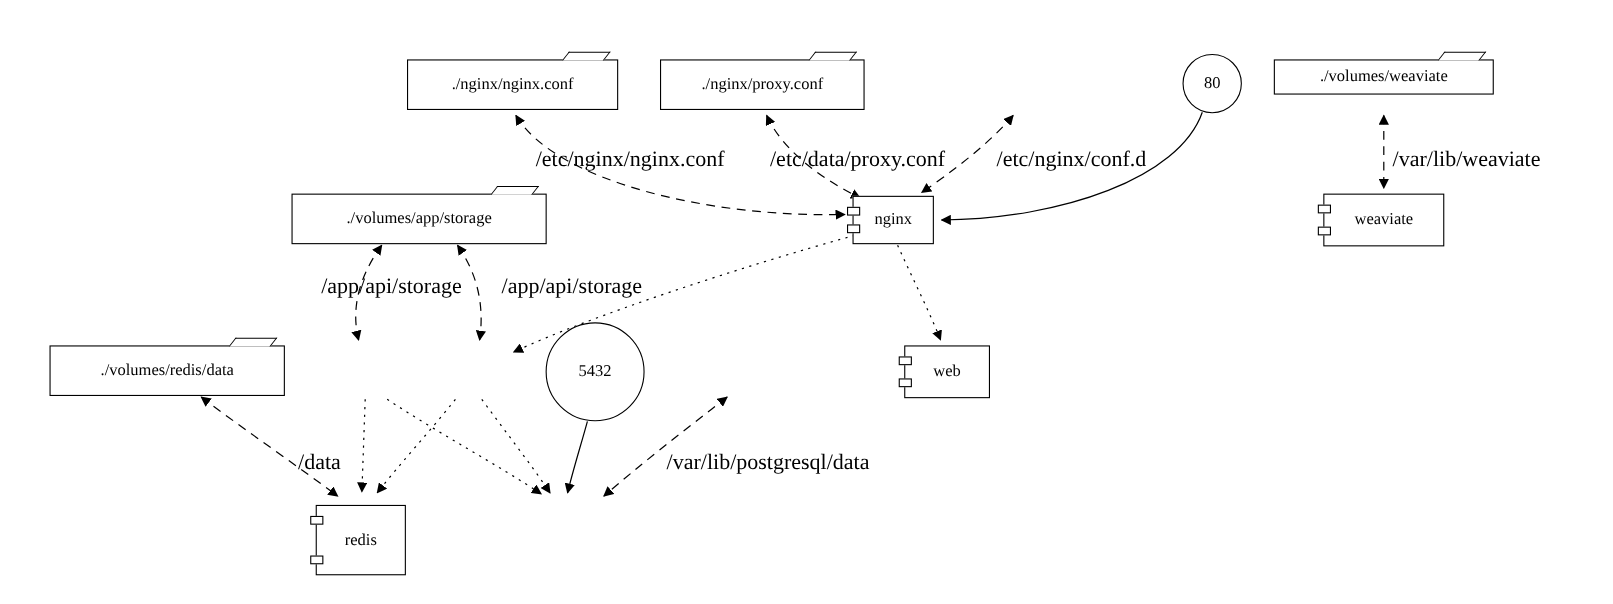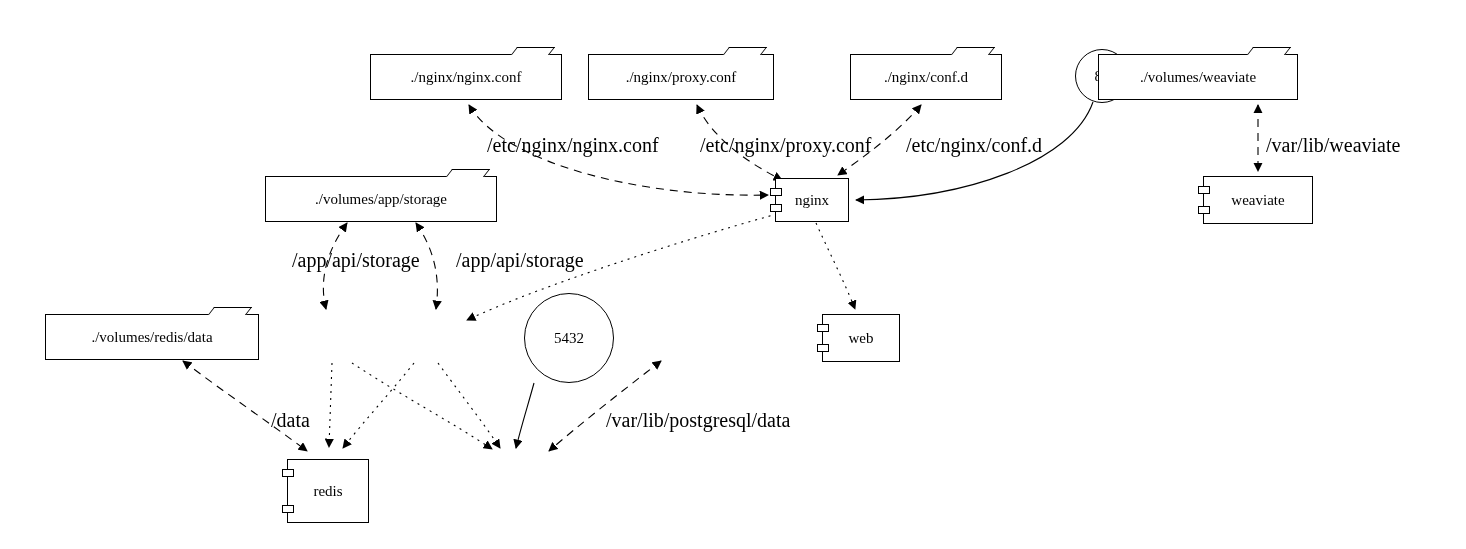--- a/index.html
+++ b/index.html
@@ -55,32 +55,28 @@
     <path class="dotted" d="M 438 363 C 459 392, 482 421, 500 448" marker-end="url(#arr)"></path>
     <path class="dashed" d="M 183 361 C 224 392, 271 424, 307 451" marker-start="url(#arr)" marker-end="url(#arr)"></path>
     <path class="dashed" d="M 661 361 C 621 392, 580 424, 549 451" marker-start="url(#arr)" marker-end="url(#arr)"></path>
     <path class="" d="M 534 383 C 528 405, 521 427, 516 448" marker-end="url(#arr)"></path>
   </svg>
 
   <div class="node folder" style="left:370px;top:54px;width:192px;height:46px">
     <div class="folder-tab"></div>
     <span class="label">./nginx/nginx.conf</span>
   </div>
-  <div class="node folder" style="left:588px;top:54px;width:186px;height:46px">
+  <div class="node folder" style="left:600px;top:54px;width:186px;height:46px">
     <div class="folder-tab"></div>
     <span class="label">./nginx/proxy.conf</span>
-  </div>
-  <div class="node folder" style="left:850px;top:54px;width:152px;height:46px">
-    <div class="folder-tab"></div>
-    <span class="label">./nginx/conf.d</span>
   </div>
   <div class="node port" style="left:1075px;top:49px;width:54px;height:54px">
     <span class="label">80</span>
   </div>
-  <div class="node folder" style="left:1098px;top:54px;width:200px;height:46px">
+  <div class="node folder" style="left:1158px;top:54px;width:200px;height:32px">
     <div class="folder-tab"></div>
     <span class="label">./volumes/weaviate</span>
   </div>
 
   <div class="node folder" style="left:265px;top:176px;width:232px;height:46px">
     <div class="folder-tab"></div>
     <span class="label">./volumes/app/storage</span>
   </div>
   <div class="node component" style="left:775px;top:178px;width:74px;height:44px">
     <div class="ctab ctab-top"></div>
@@ -90,37 +86,37 @@
   <div class="node component" style="left:1203px;top:176px;width:110px;height:48px">
     <div class="ctab ctab-top"></div>
     <div class="ctab ctab-bottom"></div>
     <span class="label">weaviate</span>
   </div>
 
   <div class="node folder" style="left:45px;top:314px;width:214px;height:46px">
     <div class="folder-tab"></div>
     <span class="label">./volumes/redis/data</span>
   </div>
-  <div class="node port" style="left:524px;top:293px;width:90px;height:90px">
+  <div class="node port" style="left:496px;top:293px;width:90px;height:90px">
     <span class="label">5432</span>
   </div>
   <div class="node component" style="left:822px;top:314px;width:78px;height:48px">
     <div class="ctab ctab-top"></div>
     <div class="ctab ctab-bottom"></div>
     <span class="label">web</span>
   </div>
 
   <div class="node component" style="left:287px;top:459px;width:82px;height:64px">
     <div class="ctab ctab-top"></div>
     <div class="ctab ctab-bottom"></div>
     <span class="label">redis</span>
   </div>
 
   <div class="edge-label" style="left:487px;top:134px">/etc/nginx/nginx.conf</div>
-  <div class="edge-label" style="left:700px;top:134px">/etc/nginx/proxy.conf</div>
+  <div class="edge-label" style="left:700px;top:134px">/etc/data/proxy.conf</div>
   <div class="edge-label" style="left:906px;top:134px">/etc/nginx/conf.d</div>
   <div class="edge-label" style="left:1266px;top:134px">/var/lib/weaviate</div>
   <div class="edge-label" style="left:292px;top:249px">/app/api/storage</div>
   <div class="edge-label" style="left:456px;top:249px">/app/api/storage</div>
   <div class="edge-label" style="left:271px;top:409px">/data</div>
   <div class="edge-label" style="left:606px;top:409px">/var/lib/postgresql/data</div>
 
 </div>
 
 </body></html>

